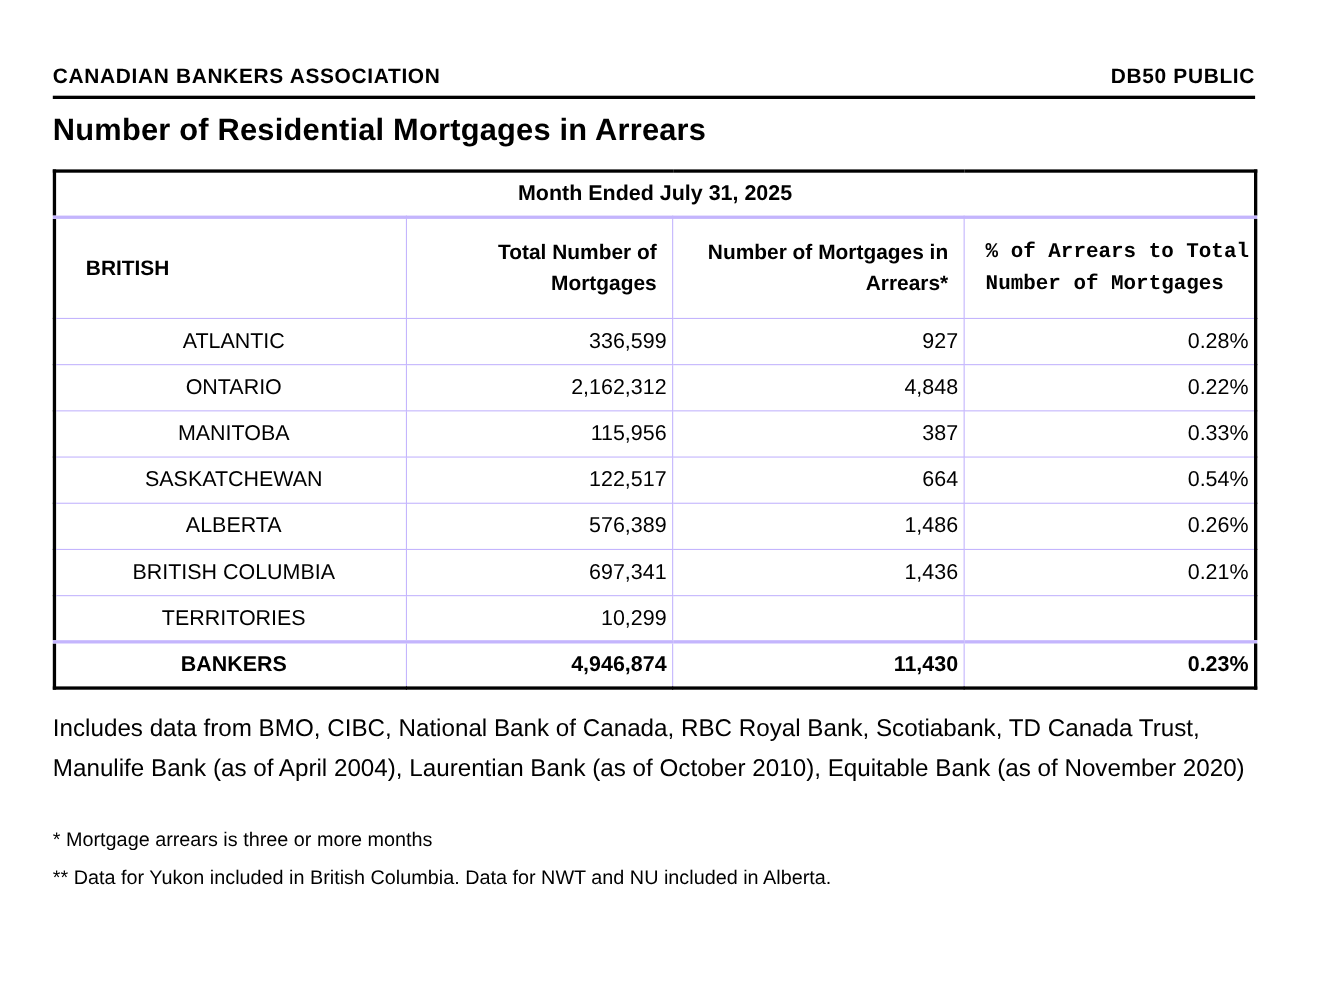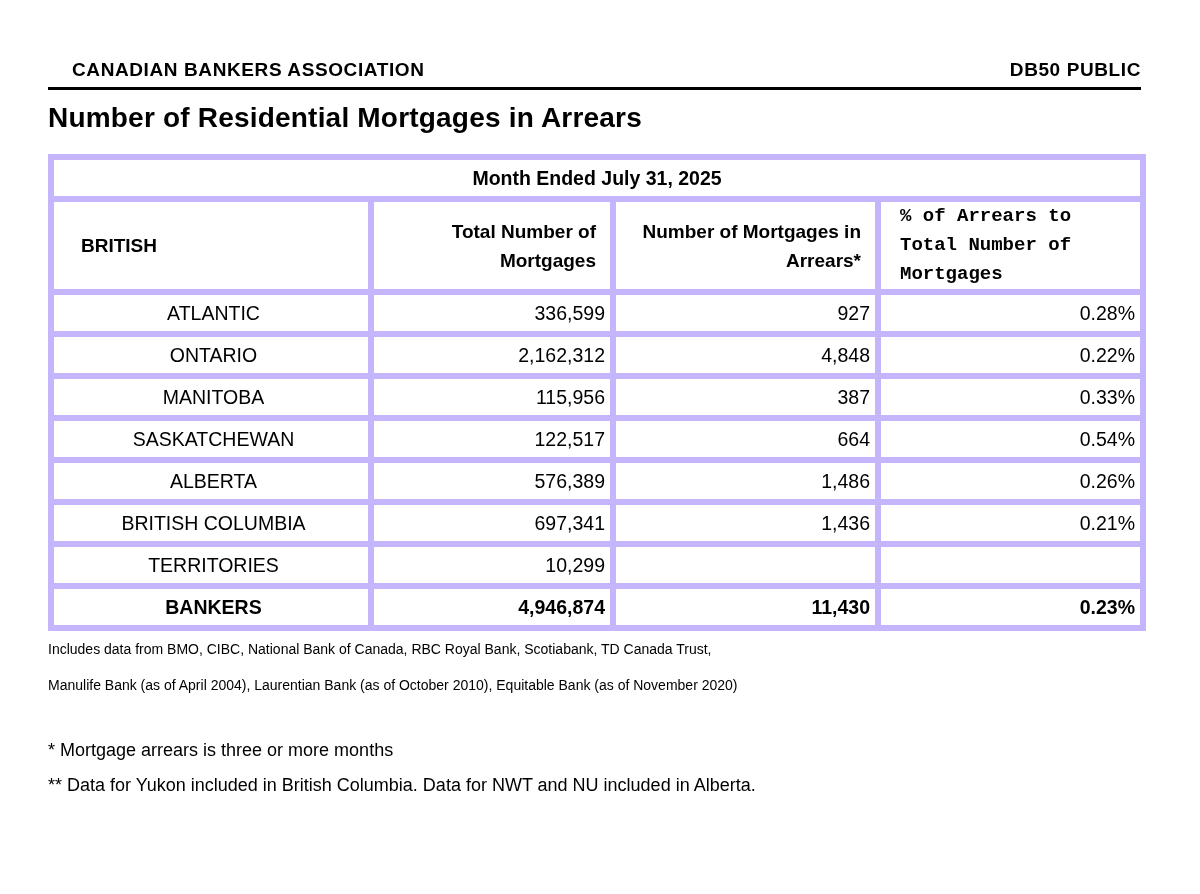--- a/index.html
+++ b/index.html
@@ -17,21 +17,20 @@
     overflow: hidden;
   }
   
   .masthead {
     display: flex;
     justify-content: space-between;
     font-size: 19px;
     font-weight: bold;
     letter-spacing: 0.6px;
     line-height: 24px;
-    margin-left: 24px;
   }
   .header-rule {
     border: none;
     border-top: 3px solid #000;
     margin-top: 5px;
   }
   .page-title {
     font-size: 28px;
     font-weight: bold;
     margin-top: 12px;
@@ -39,21 +38,21 @@
   }
   
   table.arrears-table {
     margin-top: 20px;
     width: 1092px;
     border-collapse: collapse;
     table-layout: fixed;
     border: 3px solid #000;
   }
   .arrears-table td, .arrears-table th {
-    border: 6px solid #c4b5fd;
+    border: 1px solid #c4b5fd;
     font-size: 19.5px;
     vertical-align: middle;
     overflow: hidden;
   }
   .caption-cell {
     height: 42px;
     text-align: center;
     font-weight: bold;
     font-size: 19px;
     border-bottom-width: 3px !important;
@@ -78,21 +77,22 @@
   th.col-total, th.col-arrears { padding: 0 14px; }
   .arrears-table td { height: 42px; }
   td.cell-location { text-align: center; padding-left: 5px; }
   td.cell-num { text-align: right; padding-right: 5px; }
   tr.total-row td {
     font-weight: bold;
     border-top-width: 3px !important;
   }
   
   .sources {
-    font-size: 14px;
+    margin-top: 17px;
+    font-size: 22px;
     line-height: 36px;
   }
   .footnotes {
     margin-top: 30px;
     font-size: 18px;
     line-height: 35px;
   }
 </style>
 </head>
 <body>

